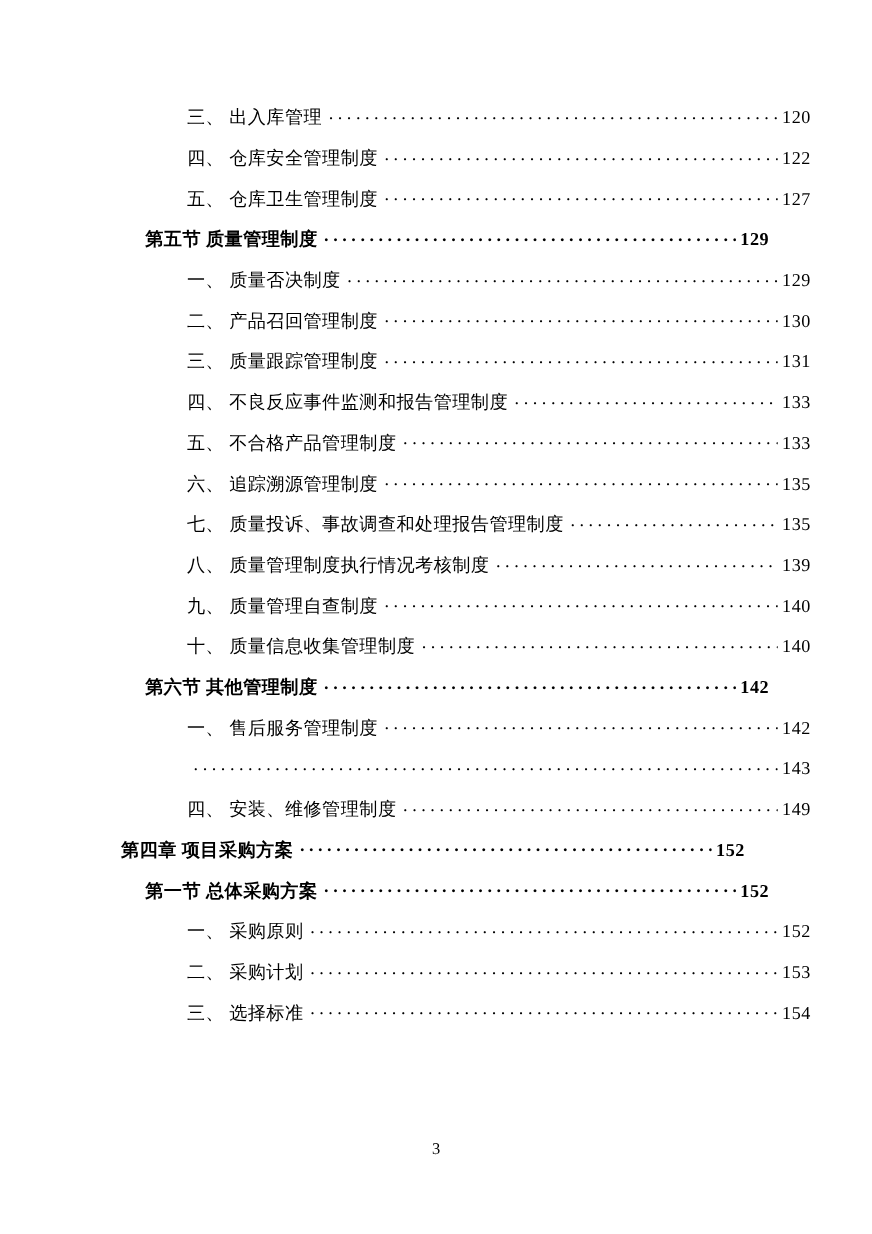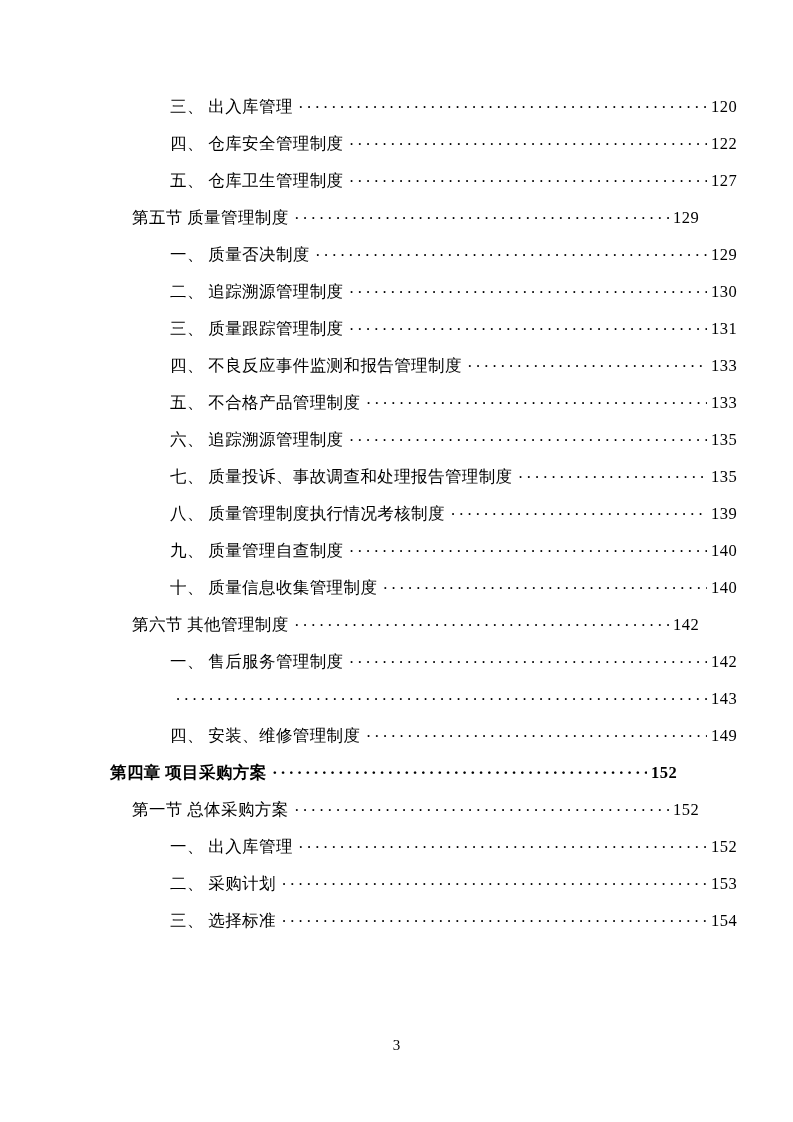--- a/index.html
+++ b/index.html
@@ -56,21 +56,21 @@
     font-size: 16.5px;
   }
   .toc-row .page-num {
     flex: 0 0 auto;
     text-align: left;
     min-width: 32px;
     letter-spacing: 0.5px;
   }
   
   .lvl-chapter { padding-left: 0px; font-weight: bold; }
-  .lvl-section { padding-left: 22px; }
+  .lvl-section { padding-left: 22px; font-weight: bold; }
   .lvl-item    { padding-left: 60px; }
 
   .lvl-chapter .label { font-weight: bold; }
   .lvl-chapter .page-num { font-weight: bold; }
   .lvl-chapter .leader::before { font-weight: bold; }
 
   .footer {
     position: absolute;
     left: 0;
     right: 0;
@@ -104,21 +104,21 @@
         <span class="label">第五节  质量管理制度</span>
         <span class="leader"></span>
         <span class="page-num">129</span>
       </div>
       <div class="toc-row lvl-item">
         <span class="label">一、 质量否决制度</span>
         <span class="leader"></span>
         <span class="page-num">129</span>
       </div>
       <div class="toc-row lvl-item">
-        <span class="label">二、 追踪溯源管理制度</span>
+        <span class="label">二、 产品召回管理制度</span>
         <span class="leader"></span>
         <span class="page-num">130</span>
       </div>
       <div class="toc-row lvl-item">
         <span class="label">三、 质量跟踪管理制度</span>
         <span class="leader"></span>
         <span class="page-num">131</span>
       </div>
       <div class="toc-row lvl-item">
         <span class="label">四、 不良反应事件监测和报告管理制度</span>
@@ -178,21 +178,21 @@
         <span class="label">第四章  项目采购方案</span>
         <span class="leader"></span>
         <span class="page-num">152</span>
       </div>
       <div class="toc-row lvl-section">
         <span class="label">第一节  总体采购方案</span>
         <span class="leader"></span>
         <span class="page-num">152</span>
       </div>
       <div class="toc-row lvl-item">
-        <span class="label">一、 出入库管理</span>
+        <span class="label">一、 采购原则</span>
         <span class="leader"></span>
         <span class="page-num">152</span>
       </div>
       <div class="toc-row lvl-item">
         <span class="label">二、 采购计划</span>
         <span class="leader"></span>
         <span class="page-num">153</span>
       </div>
       <div class="toc-row lvl-item">
         <span class="label">三、 选择标准</span>

